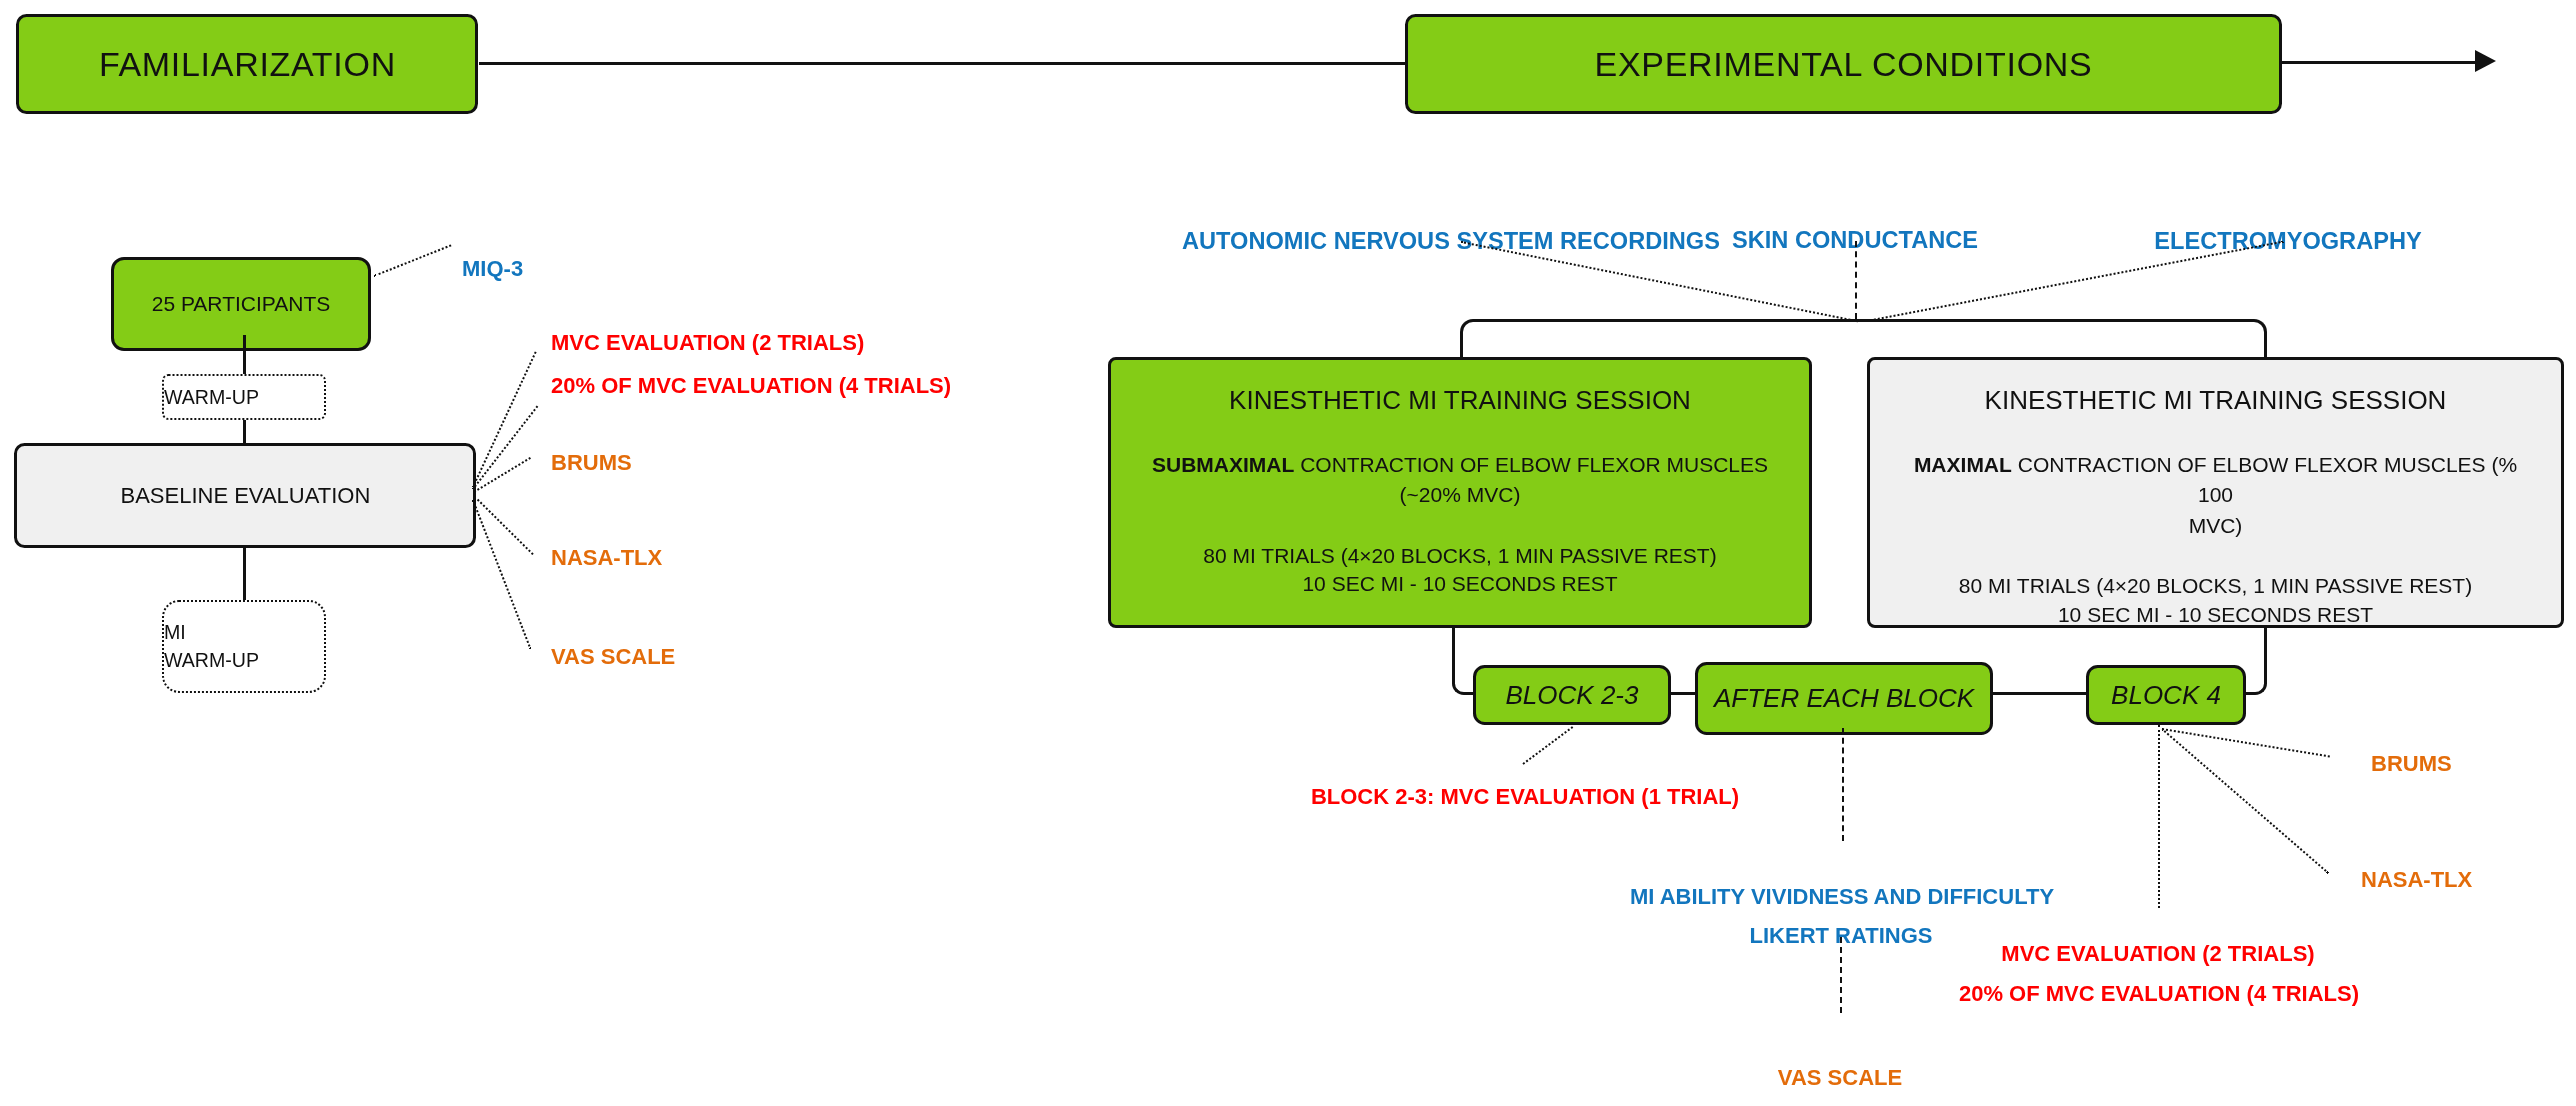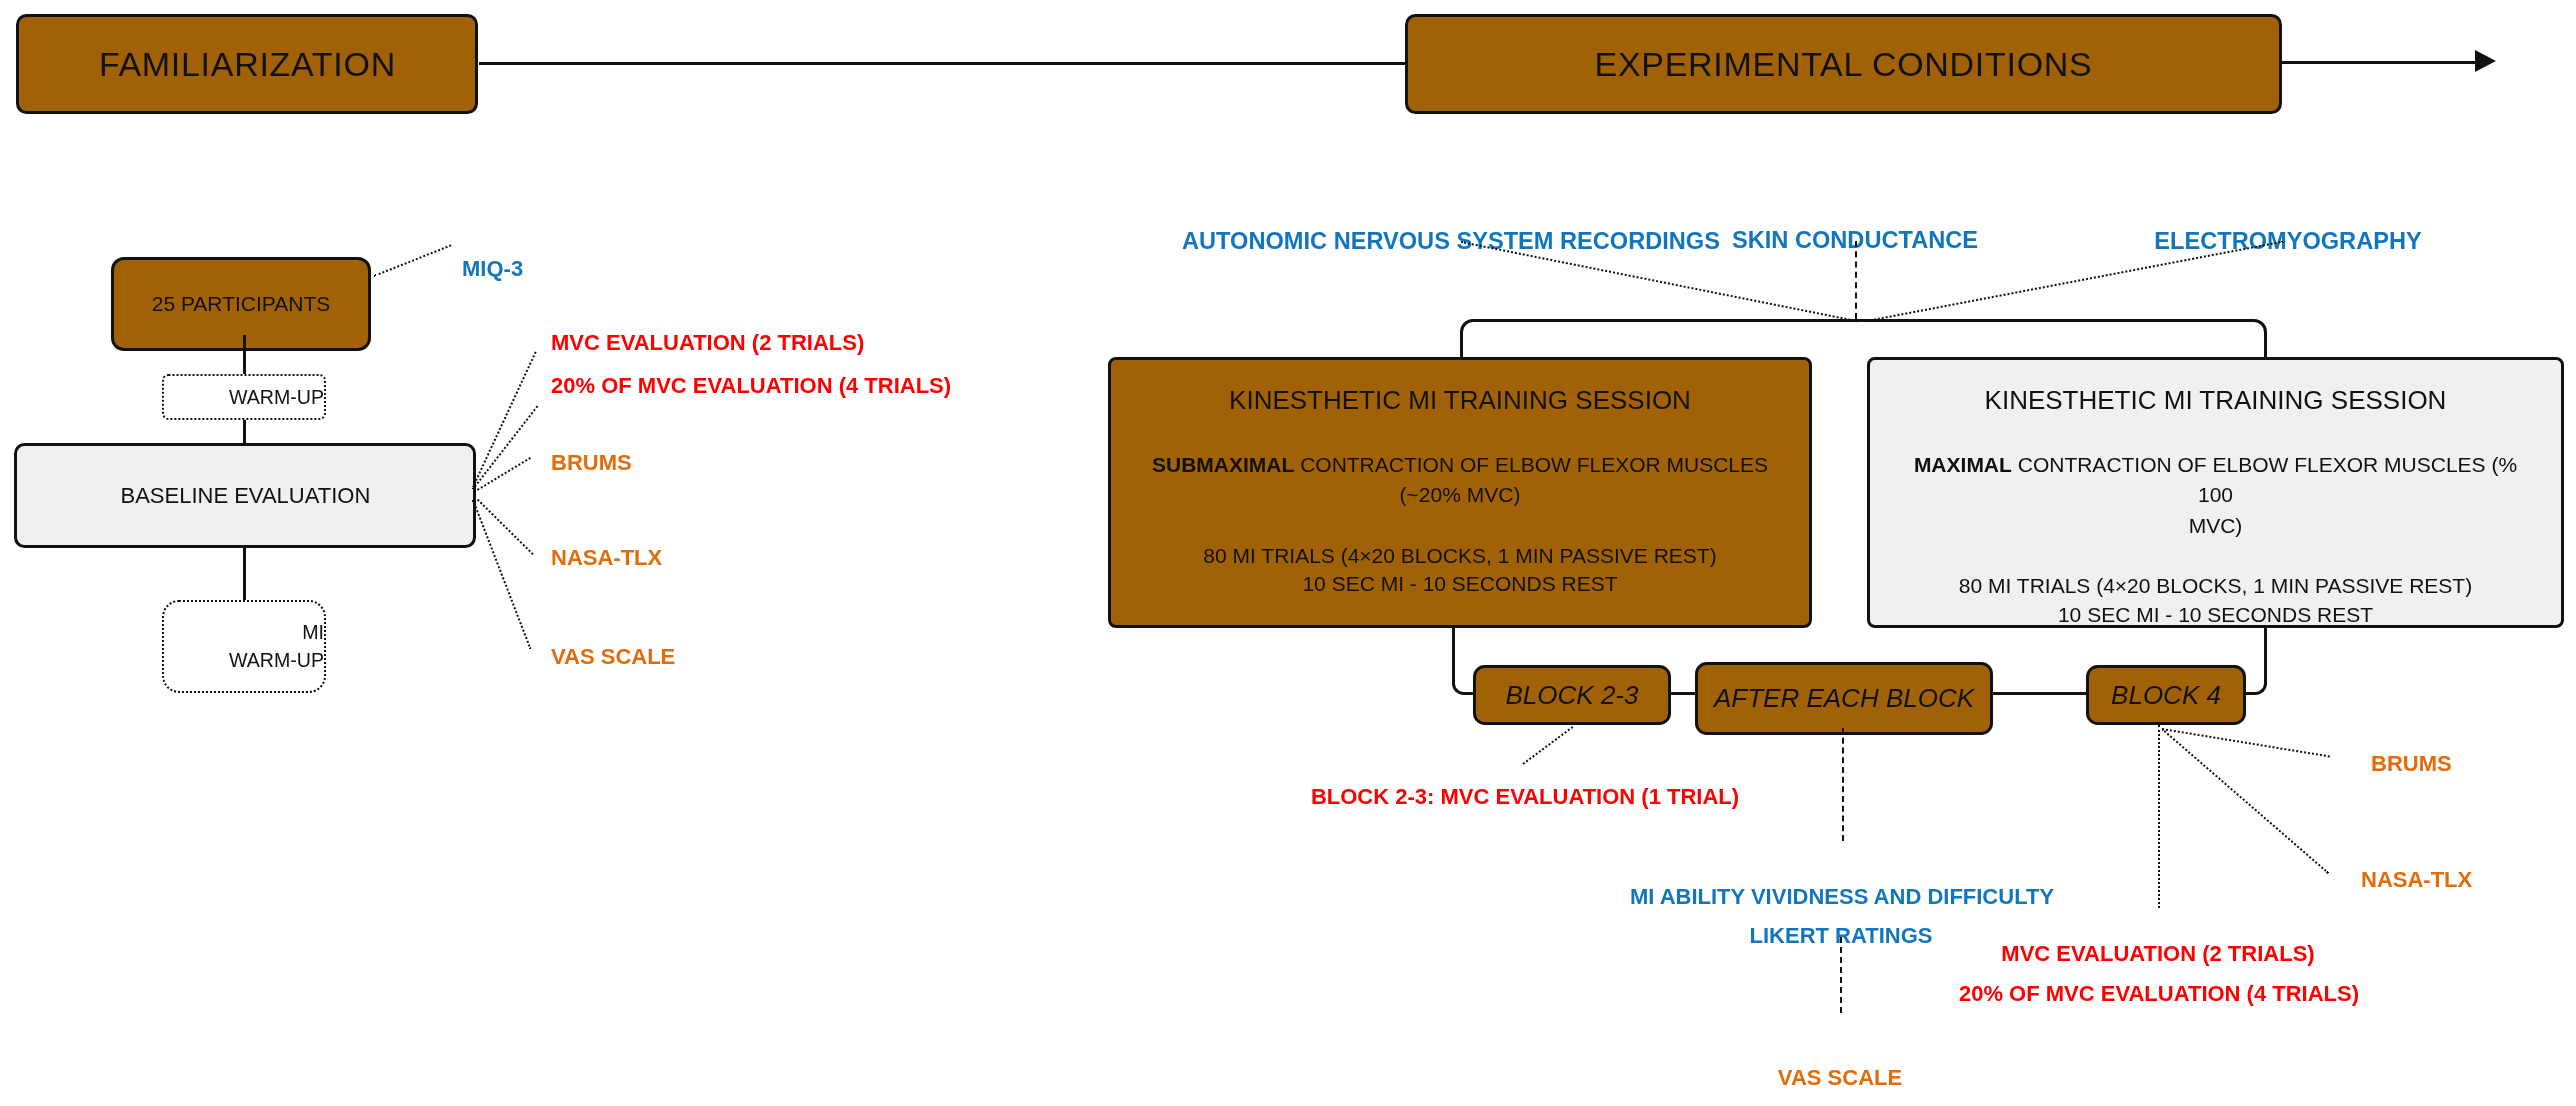--- a/index.html
+++ b/index.html
@@ -3,25 +3,25 @@
 <meta charset="utf-8">
 <style>
   :root{
     --blue:#1276BE; --red:#FF0000; --orange:#E36C0A;
     --box-gray:#F0F0F0; --line:#111111;
   }
   html,body{margin:0;padding:0;background:#ffffff;}
   body{font-family:"Liberation Sans", sans-serif; color:#111;}
   #canvas{position:relative;width:2576px;height:1107px;background:#fff;overflow:hidden;}
 
-  .box{position:absolute;background:#a16207;border:3.9px solid var(--line);border-radius:10.5px;
+  .box{position:absolute;background:#84cc16;border:3.9px solid var(--line);border-radius:10.5px;
        display:flex;align-items:center;justify-content:center;text-align:center;box-sizing:border-box;}
   .box.gray{background:var(--box-gray);}
   .dotbox{position:absolute;background:#fff;border:2.6px dotted var(--line);
-       display:flex;flex-direction:column;align-items:flex-end;justify-content:center;text-align:center;box-sizing:border-box;}
+       display:flex;flex-direction:column;align-items:flex-start;justify-content:center;text-align:center;box-sizing:border-box;}
 
   .stage-title{font-size:34px;letter-spacing:0.7px;}
   .t32{font-size:21px;}
   .t30{font-size:19.6px;}
   .t34{font-size:22px;}
 
   .lbl{position:absolute;font-weight:bold;font-size:22px;white-space:nowrap;}
   .lbl.blue{color:var(--blue);margin-top:20px;}
   .lbl.red{color:var(--red);}
   .lbl.orange{color:var(--orange);}

